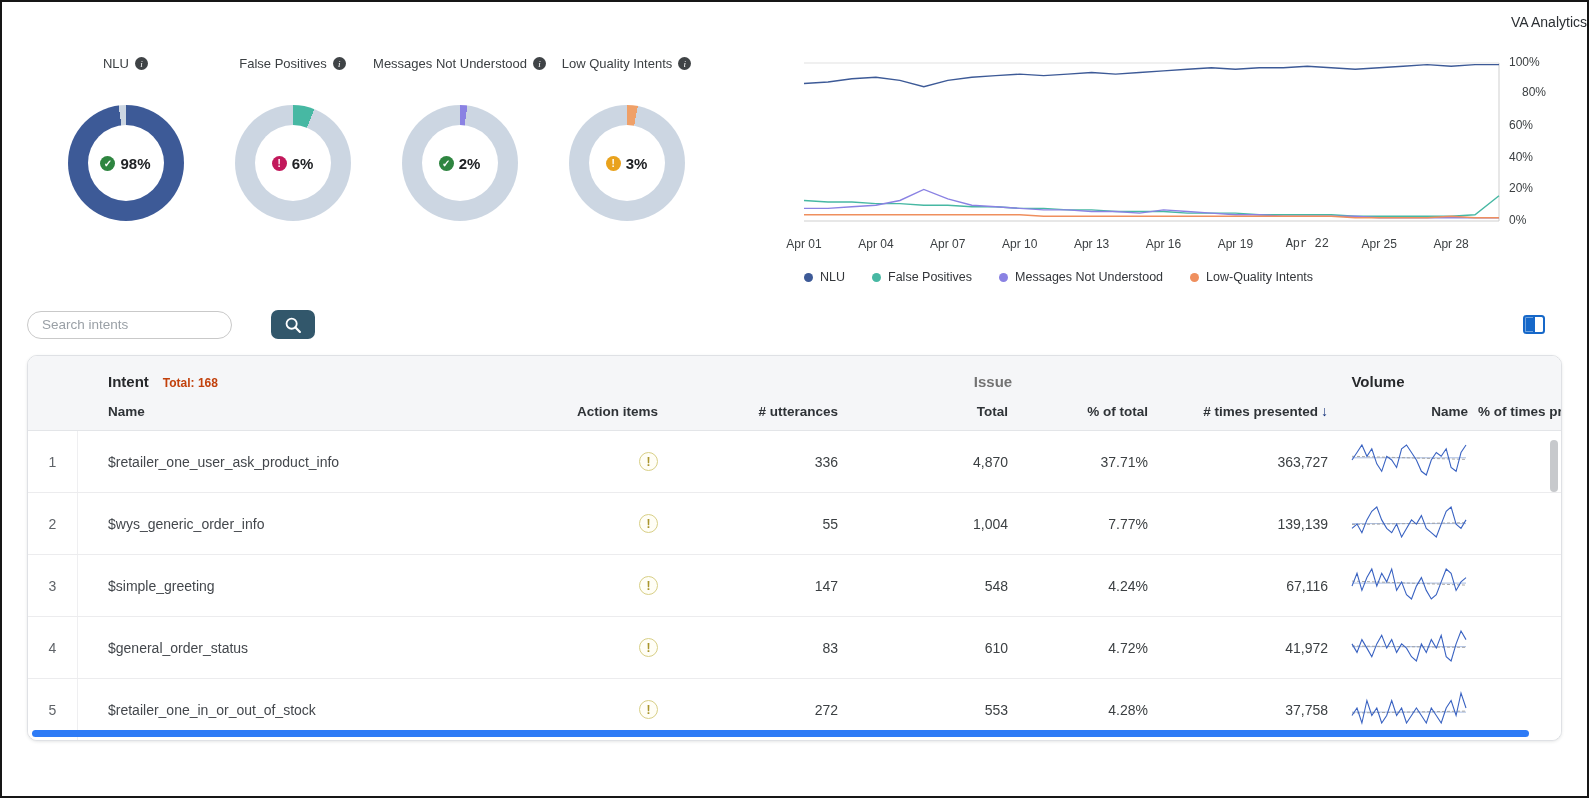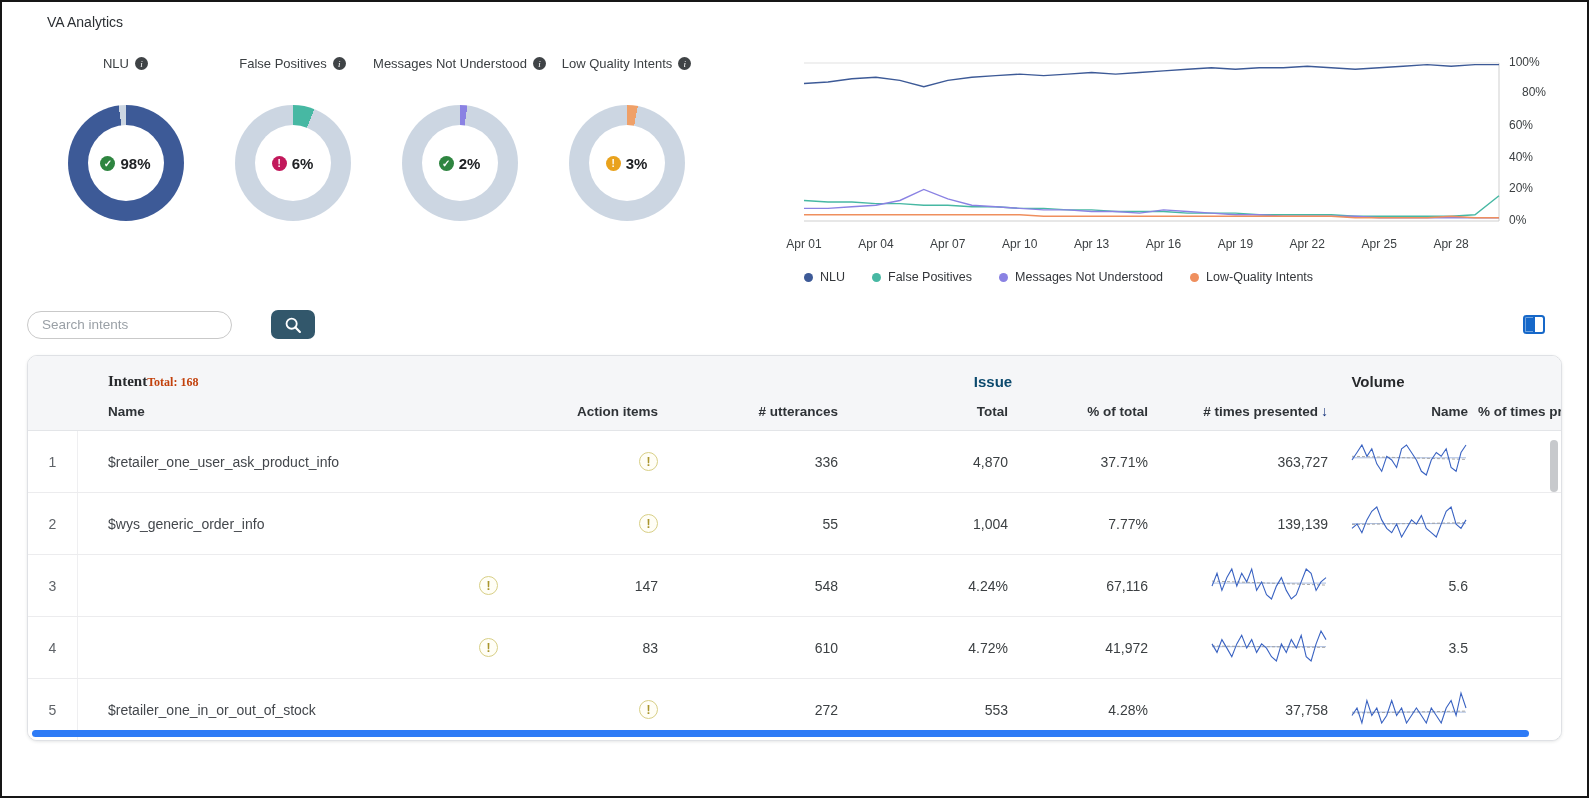--- a/index.html
+++ b/index.html
@@ -1,19 +1,19 @@
 <!DOCTYPE html>
 <html><head>
 <meta charset="utf-8">
 <style>
   * { box-sizing: border-box; margin: 0; padding: 0; }
   body { background:#fff; font-family:"Liberation Sans", sans-serif; }
   .page { width:1589px; height:798px; border:2px solid #161616; background:#fff; position:relative; overflow:hidden; }
 
-  .header { padding:12px 0 0 45px; }
+  .header { padding:12px 0 0 45px;text-align:right; }
   .app-name { font-size:14px; color:#2b2f33; }
   .page-title { font-size:28px; font-weight:bold; color:#24282c; margin-top:2px; }
 
   .top-section { display:flex; margin-top:26px; }
   .kpis { display:flex; gap:14px; padding-left:47px; width:758px; flex:none; }
   .kpi { width:153px; text-align:center; }
   .kpi-label-row { display:flex; justify-content:center; align-items:center; gap:6px; font-size:13px; color:#3c4043; white-space:nowrap; }
   .info-icon { width:13px; height:13px; flex:none; border-radius:50%; background:#3f4346; color:#fff; font-size:9px; font-style:italic; font-family:"Liberation Serif", serif; display:inline-flex; align-items:center; justify-content:center; }
   .donut { width:116px; height:116px; border-radius:50%; margin:34px auto 0; display:flex; align-items:center; justify-content:center; }
   .donut-hole { width:76px; height:76px; border-radius:50%; background:#fff; display:flex; align-items:center; justify-content:center; gap:5px; }
@@ -37,24 +37,24 @@
   .toolbar { display:flex; align-items:center; margin:26px 25px 0 25px;gap:30px; }
   .search-input { width:205px; height:28px; border:1px solid #c9c9c9; border-radius:15px; padding:0 14px; font-size:13.5px; color:#333; outline:none; font-family:"Liberation Sans", sans-serif; }
   .search-input::placeholder { color:#9aa0a6; }
   .search-btn { width:44px; height:29px; margin-left:9px; background:#32576b; border:none; border-radius:7px; display:flex; align-items:center; justify-content:center; cursor:pointer; }
   .columns-btn { margin-left:auto; margin-right:16px; background:none; border:none; cursor:pointer; padding:0; display:flex; }
 
   .table-card { position:relative; margin:16px 25px 0 25px; height:386px; border:1px solid #dfe1e5; border-radius:10px; overflow:hidden; box-shadow:0 1px 3px rgba(60,64,67,.12); background:#fff; }
   .thead { background:#f5f6f8; border-bottom:1px solid #e3e5e8; }
   .group-row, .col-row, .trow { display:grid; grid-template-columns:50px 420px 160px 180px 170px 140px 180px 140px 140px; }
   .group-row { height:36px; align-items:end; padding-bottom:2px; }
-  .g-intent { grid-column:1/5; display:flex; align-items:baseline; padding-left:80px;font-family:Liberation Serif, serif; }
+  .g-intent { grid-column:1/5; display:flex; align-items:baseline; gap:14px; padding-left:80px; }
   .g-title { font-size:15px; font-weight:bold; color:#27292c; }
   .g-total { font-size:12px; font-weight:bold; color:#c2410c; }
-  .g-issue { grid-column:5/7; text-align:center; font-size:15px; font-weight:bold; color:#0c4a6e; }
+  .g-issue { grid-column:5/7; text-align:center; font-size:15px; font-weight:bold; color:#737373; }
   .g-volume { grid-column:7/10; text-align:center; font-size:15px; font-weight:bold; color:#27292c; }
   .col-row { height:38px; align-items:center; }
   .hcell { font-size:13.5px; font-weight:bold; color:#2f3337; white-space:nowrap; }
   .al-left { text-align:left; } .al-center { text-align:right; }
   .pad-name { padding-left:30px; }
   .pad-last { padding-left:10px; }
   .sort-arrow { color:#16347c; margin-left:3px; font-size:14px; }
 
   .trow { height:62px; border-bottom:1px solid #ececee; background:#fff; align-items:center; }
   .tcell { font-size:14px; color:#3c4043; white-space:nowrap; }
@@ -150,21 +150,21 @@
           </div>
       </div>
       <div class="x-labels" id="x-labels">
           <span style="left: 2px;">Apr 01</span>
           <span style="left: 73.8966px;">Apr 04</span>
           <span style="left: 145.793px;">Apr 07</span>
           <span style="left: 217.69px;">Apr 10</span>
           <span style="left: 289.586px;">Apr 13</span>
           <span style="left: 361.483px;">Apr 16</span>
           <span style="left: 433.379px;">Apr 19</span>
-          <span style="left: 505.276px;">Apr 22</span>
+          <span style="left: 505.276px; font-family: Liberation Mono, monospace;">Apr 22</span>
           <span style="left: 577.172px;">Apr 25</span>
           <span style="left: 649.069px;">Apr 28</span>
         </div>
       <div class="legend" id="legend">
           <span class="legend-item">
             <span class="dot" style="background: rgb(61, 90, 151);"></span>
             <span>NLU</span>
           </span>
           <span class="legend-item">
             <span class="dot" style="background: rgb(71, 184, 163);"></span>
@@ -247,34 +247,36 @@
           <div class="tcell al-center">139,139</div>
           <div class="tcell al-center"><svg width="118" height="40">
               <line x1="2" y1="21.6" x2="116" y2="21.6" stroke="#8fa8d8" stroke-width="0.8"></line>
               <line x1="2" y1="22.5" x2="116" y2="20.7" stroke="#9e9e9e" stroke-width="0.9" stroke-dasharray="3,2"></line>
               <polyline points="2.0,26.4 7.0,22.1 11.9,30.7 16.9,17.9 21.8,9.3 26.8,5.0 31.7,17.9 36.7,26.4 41.7,30.7 46.6,22.1 51.6,35.0 56.5,26.4 61.5,17.9 66.4,22.1 71.4,13.6 76.3,26.4 81.3,30.7 86.3,35.0 91.2,22.1 96.2,9.3 101.1,5.0 106.1,22.1 111.0,26.4 116.0,17.9" fill="none" stroke="#3a63c2" stroke-width="1.1"></polyline>
             </svg></div>
           <div class="tcell al-center">11.</div>
         </div>
         <div class="trow">
           <div class="tcell c-num">3</div>
+          <div class="tcell c-name">$simple_greeting</div>
           <div class="tcell al-center"><span class="action-badge">!</span></div>
           <div class="tcell al-center">147</div>
           <div class="tcell al-center">548</div>
           <div class="tcell al-center">4.24%</div>
           <div class="tcell al-center">67,116</div>
           <div class="tcell al-center"><svg width="118" height="40">
               <line x1="2" y1="19.1" x2="116" y2="19.1" stroke="#8fa8d8" stroke-width="0.8"></line>
               <line x1="2" y1="17.1" x2="116" y2="21.1" stroke="#9e9e9e" stroke-width="0.9" stroke-dasharray="3,2"></line>
               <polyline points="2.0,22.1 7.0,9.3 11.9,26.4 16.9,13.6 21.8,5.0 26.8,22.1 31.7,9.3 36.7,17.9 41.7,5.0 46.6,26.4 51.6,17.9 56.5,30.7 61.5,35.0 66.4,22.1 71.4,13.6 76.3,26.4 81.3,35.0 86.3,30.7 91.2,17.9 96.2,5.0 101.1,9.3 106.1,26.4 111.0,17.9 116.0,13.6" fill="none" stroke="#3a63c2" stroke-width="1.1"></polyline>
             </svg></div>
           <div class="tcell al-center">5.6</div>
         </div>
         <div class="trow">
           <div class="tcell c-num">4</div>
+          <div class="tcell c-name">$general_order_status</div>
           <div class="tcell al-center"><span class="action-badge">!</span></div>
           <div class="tcell al-center">83</div>
           <div class="tcell al-center">610</div>
           <div class="tcell al-center">4.72%</div>
           <div class="tcell al-center">41,972</div>
           <div class="tcell al-center"><svg width="118" height="40">
               <line x1="2" y1="20.7" x2="116" y2="20.7" stroke="#8fa8d8" stroke-width="0.8"></line>
               <line x1="2" y1="20.0" x2="116" y2="21.4" stroke="#9e9e9e" stroke-width="0.9" stroke-dasharray="3,2"></line>
               <polyline points="2.0,17.9 7.0,26.4 11.9,13.6 16.9,22.1 21.8,30.7 26.8,17.9 31.7,9.3 36.7,22.1 41.7,13.6 46.6,26.4 51.6,17.9 56.5,22.1 61.5,30.7 66.4,35.0 71.4,17.9 76.3,26.4 81.3,13.6 86.3,22.1 91.2,9.3 96.2,30.7 101.1,35.0 106.1,17.9 111.0,5.0 116.0,13.6" fill="none" stroke="#3a63c2" stroke-width="1.1"></polyline>
             </svg></div>

